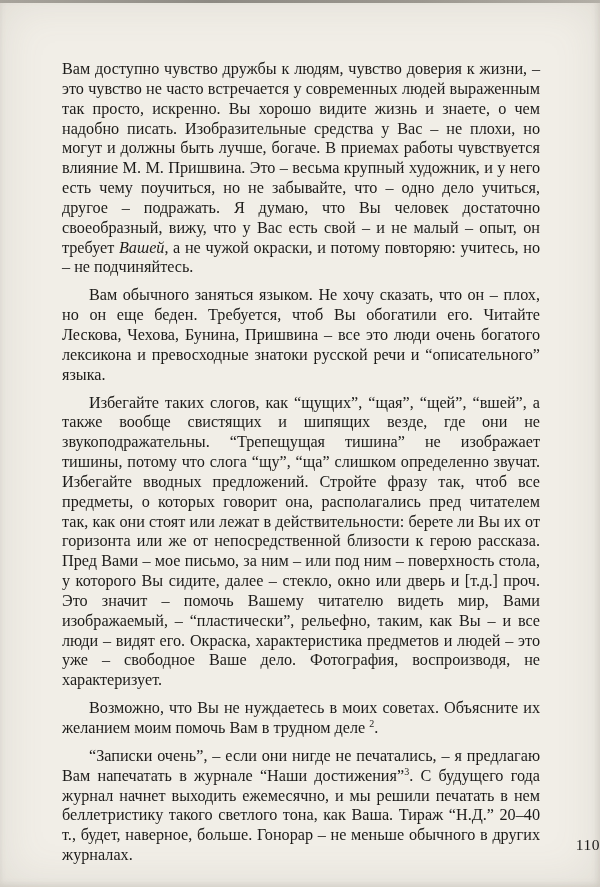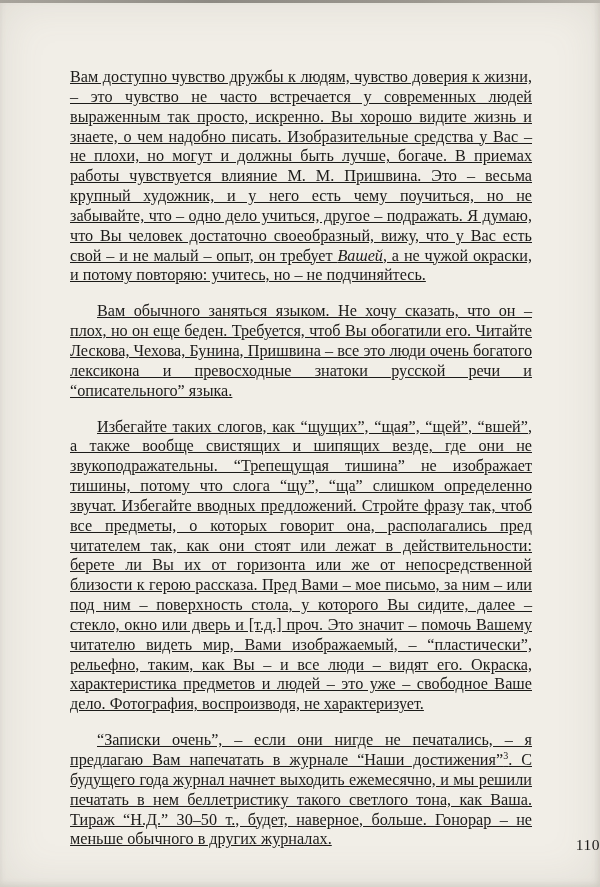--- a/index.html
+++ b/index.html
@@ -33,23 +33,22 @@
     left: 54px;
     top: 52px;
     width: 494px;
     font-size: 16.2px;
     line-height: 19.85px;
     text-align: justify;
     hyphens: auto;
     -webkit-hyphens: auto;
   }
   .para {
-    margin: 16px;
+    margin: 8px;
     text-indent: 27px;
-    text-decoration: underline;
   }
   .para.no-indent {
     text-indent: 0;
   }
   .para em {
     font-style: italic;
   }
   .para sup {
     font-size: 0.62em;
     line-height: 0;
@@ -72,19 +71,20 @@
   <div class="scan-edge-top"></div>
 
   <div class="text-block">
 
     <p class="para no-indent"><span>Вам доступно чувство дружбы к людям, чувство доверия к жизни, – это чувство не часто встречается у современных людей выраженным так просто, искренно. Вы хорошо видите жизнь и знаете, о чем надобно писать. Изобразительные средства у Вас – не плохи, но могут и должны быть лучше, богаче. В приемах работы чувствуется влияние М. М. Пришвина. Это – весьма крупный художник, и у него есть чему поучиться, но не забывайте, что – одно дело учиться, другое – подражать. Я думаю, что Вы человек достаточно своеобразный, вижу, что у Вас есть свой – и не малый – опыт, он требует </span><em>Вашей</em><span>, а не чужой окраски, и потому повторяю: учитесь, но – не подчиняйтесь.</span></p>
 
     <p class="para"><span>Вам обычного заняться языком. Не хочу сказать, что он – плох, но он еще беден. Требуется, чтоб Вы обогатили его. Читайте Лескова, Чехова, Бунина, Пришвина – все это люди очень богатого лексикона и превосходные знатоки русской речи и “описательного” языка.</span></p>
 
     <p class="para"><span>Избегайте таких слогов, как “щущих”, “щая”, “щей”, “вшей”, а также вообще свистящих и шипящих везде, где они не звукоподражательны. “Трепещущая тишина” не изображает тишины, потому что слога “щу”, “ща” слишком определенно звучат. Избегайте вводных предложений. Стройте фразу так, чтоб все предметы, о которых говорит она, располагались пред читателем так, как они стоят или лежат в действительности: берете ли Вы их от горизонта или же от непосредственной близости к герою рассказа. Пред Вами – мое письмо, за ним – или под ним – поверхность стола, у которого Вы сидите, далее – стекло, окно или дверь и [т.д.] проч. Это значит – помочь Вашему читателю видеть мир, Вами изображаемый, – “пластически”, рельефно, таким, как Вы – и все люди – видят его. Окраска, характеристика предметов и людей – это уже – свободное Ваше дело. Фотография, воспроизводя, не характеризует.</span></p>
 
+    <p class="para"><span>Возможно, что Вы не нуждаетесь в моих советах. Объясните их желанием моим помочь Вам в трудном деле </span><sup>2</sup><span>.</span></p>
 
-    <p class="para"><span>“Записки очень”, – если они нигде не печатались, – я предлагаю Вам напечатать в журнале “Наши достижения”</span><sup>3</sup><span>. С будущего года журнал начнет выходить ежемесячно, и мы решили печатать в нем беллетристику такого светлого тона, как Ваша. Тираж “Н.Д.” 30–50 т., будет, наверное, больше. Гонорар – не меньше обычного в других журналах.</span></p>
+    <p class="para"><span>“Записки очень”, – если они нигде не печатались, – я предлагаю Вам напечатать в журнале “Наши достижения”</span><sup>3</sup><span>. С будущего года журнал начнет выходить ежемесячно, и мы решили печатать в нем беллетристику такого светлого тона, как Ваша. Тираж “Н.Д.” 20–40 т., будет, наверное, больше. Гонорар – не меньше обычного в других журналах.</span></p>
 
   </div>
 
   <div class="page-number">110</div>
 </div>
 
 </body></html>

